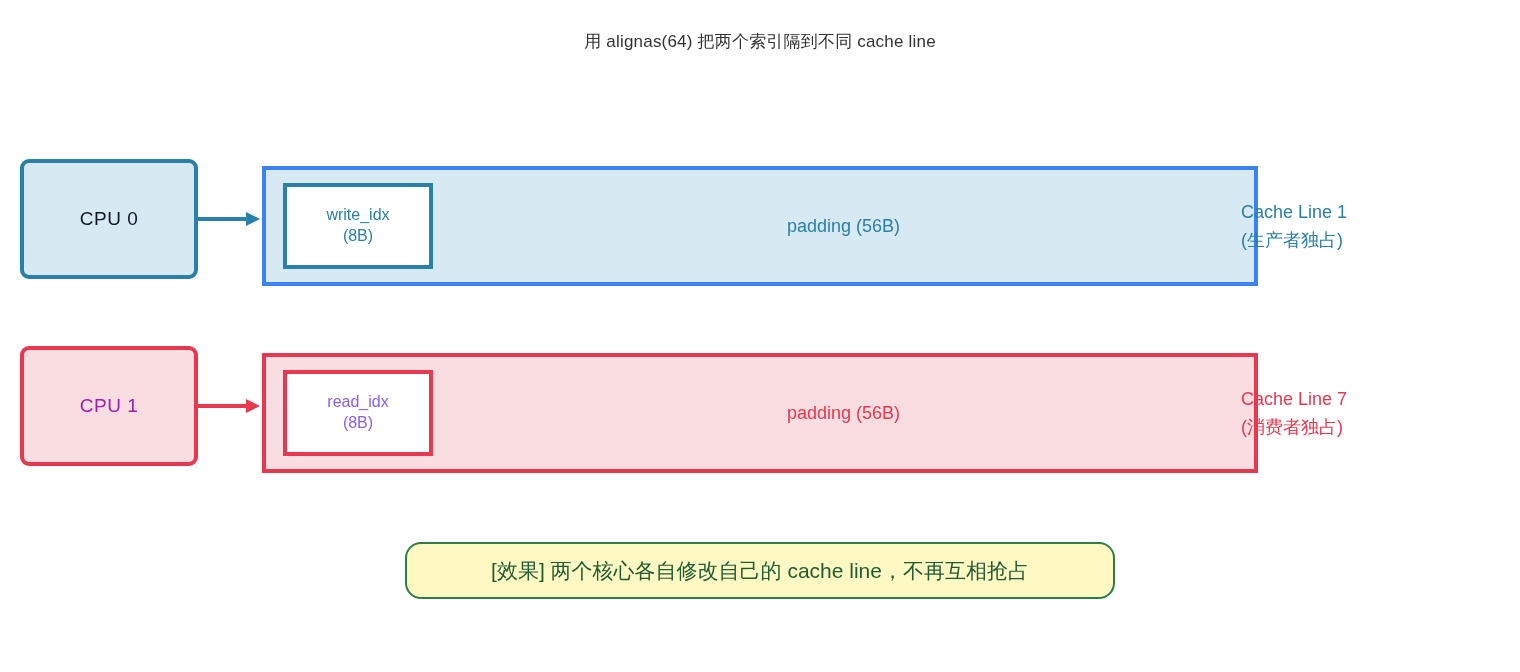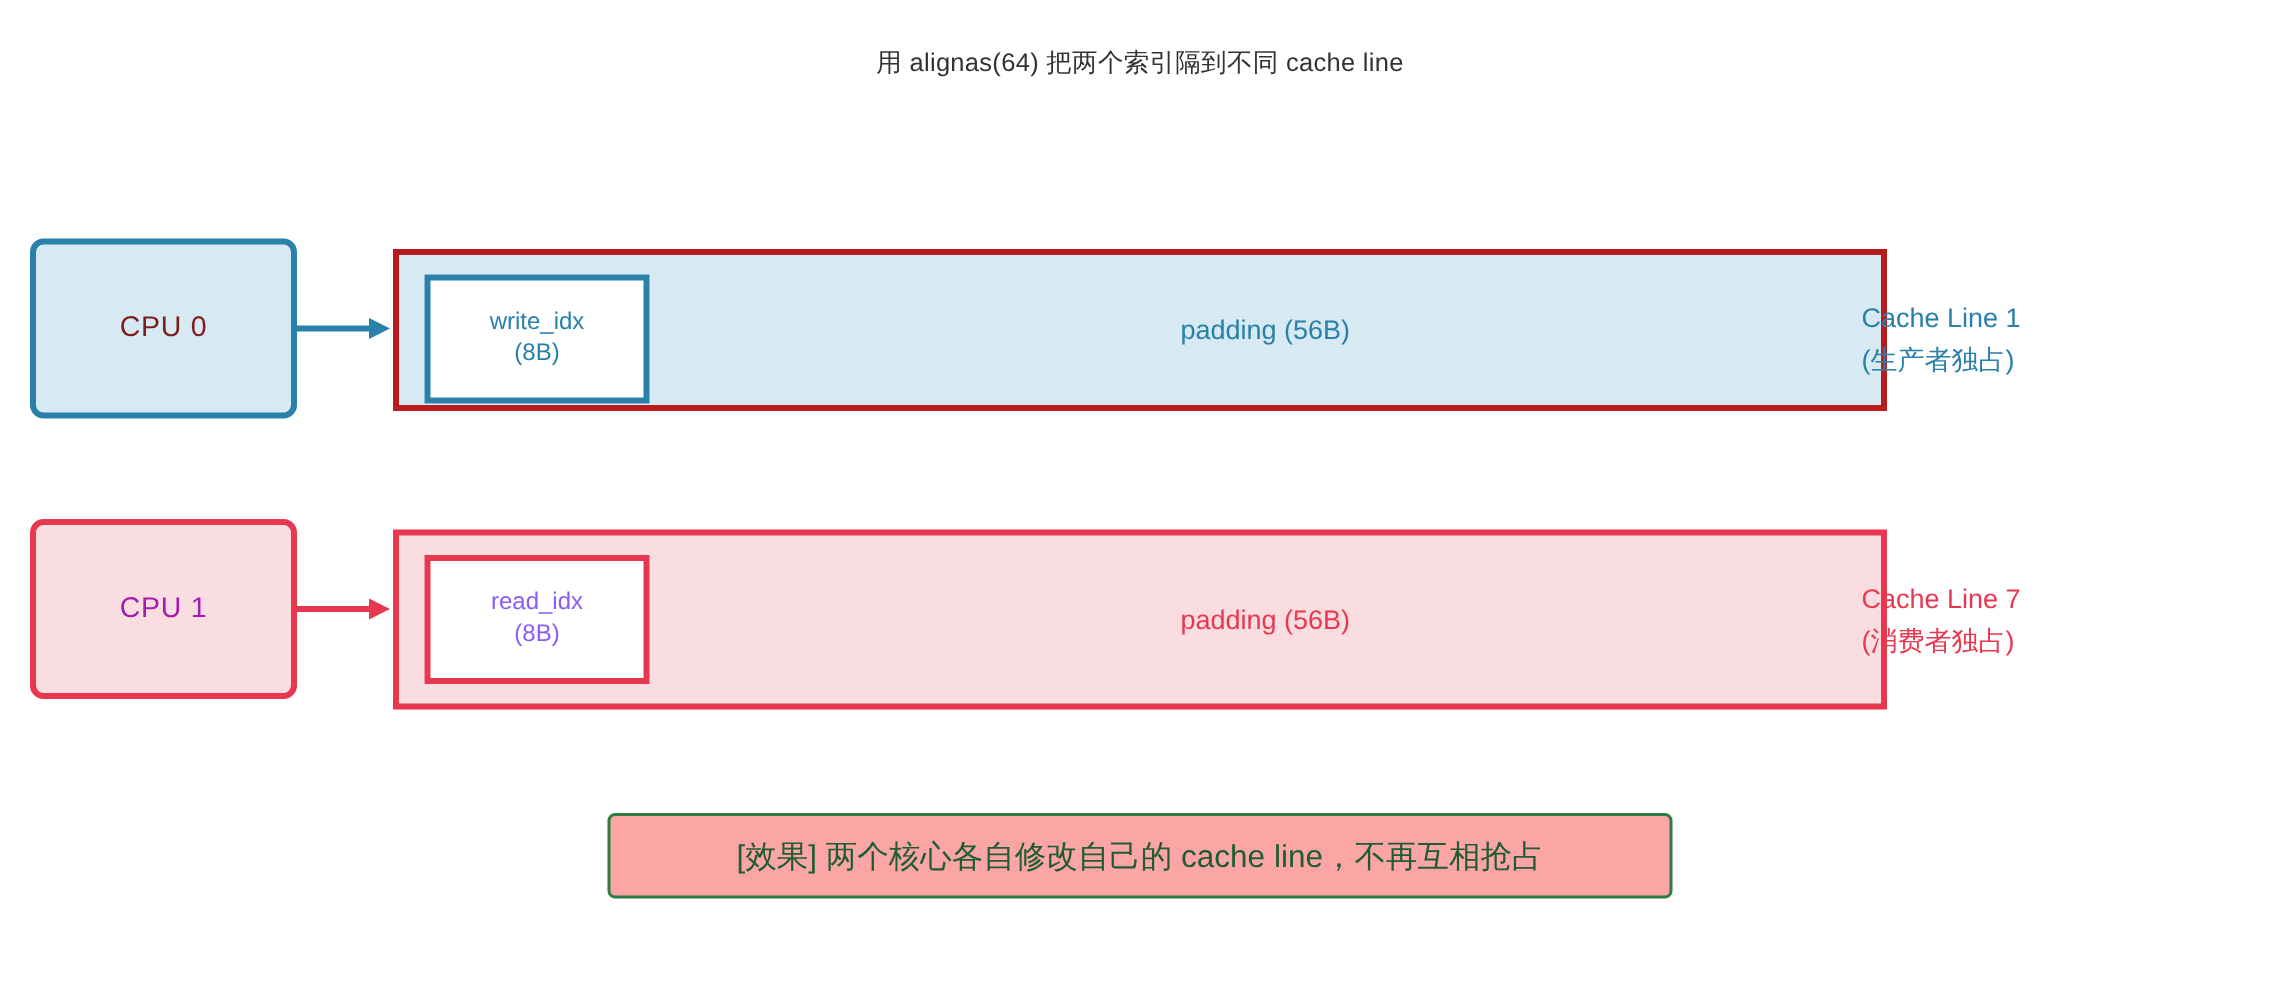--- a/index.html
+++ b/index.html
@@ -44,21 +44,21 @@
     font-size: 19px;
     letter-spacing: 0.5px;
   }
   .cpu-box.producer {
     left: 20px;
     top: 159px;
     width: 178px;
     height: 120px;
     border: 4px solid #2980a8;
     background: #d7e9f2;
-    color: #7f1d1d;
+    color: #0f172a;
   }
   .cpu-box.consumer {
     left: 20px;
     top: 346px;
     width: 178px;
     height: 120px;
     border: 4px solid #e8384f;
     background: #fadde1;
     color: #a21caf;
   }
@@ -94,22 +94,22 @@
 
   
   .cacheline {
     position: absolute;
     box-sizing: border-box;
     left: 262px;
     width: 996px;
   }
   .cacheline.line1 {
     top: 166px;
-    height: 108px;
-    border: 4px solid #b91c1c;
+    height: 120px;
+    border: 4px solid #3b82f6;
     background: #d7e9f2;
   }
   .cacheline.line2 {
     top: 353px;
     height: 120px;
     border: 4px solid #e8384f;
     background: #fadde1;
   }
 
   
@@ -165,22 +165,22 @@
 
   
   .effect-note {
     position: absolute;
     box-sizing: border-box;
     left: 405px;
     top: 542px;
     width: 710px;
     height: 57px;
     border: 2px solid #2e7d46;
-    border-radius: 5px;
-    background: #fca5a5;
+    border-radius: 16px;
+    background: #fef9c3;
     color: #1f5c33;
     display: flex;
     align-items: center;
     justify-content: center;
     font-size: 21px;
     white-space: nowrap;
   }
 </style>
 </head>
 <body>

